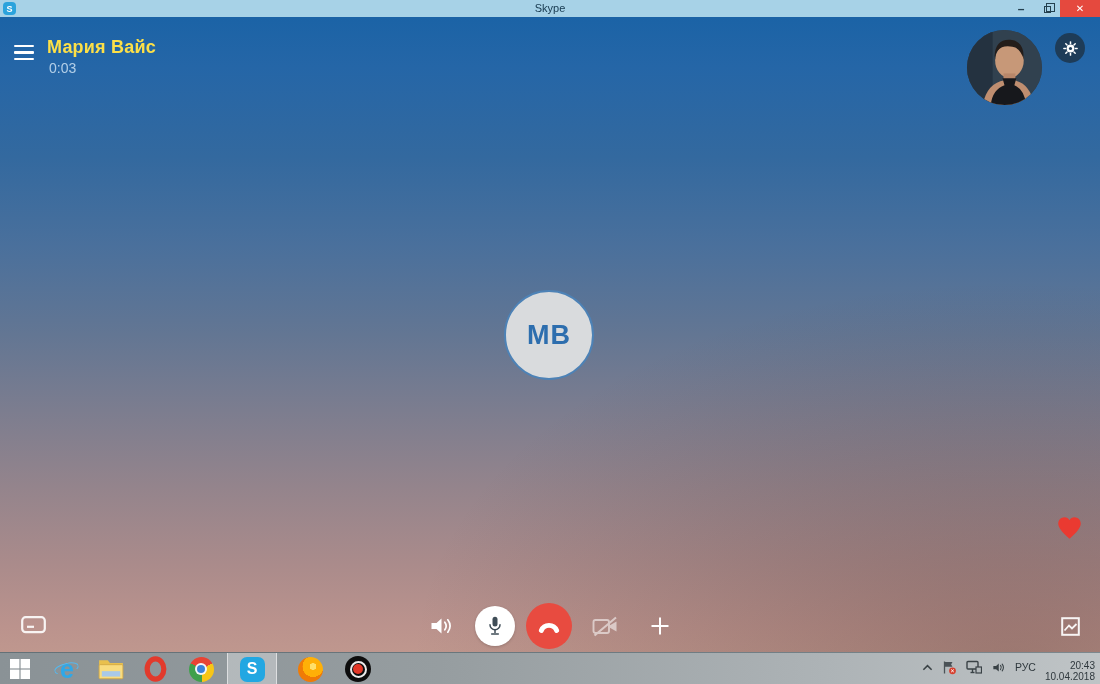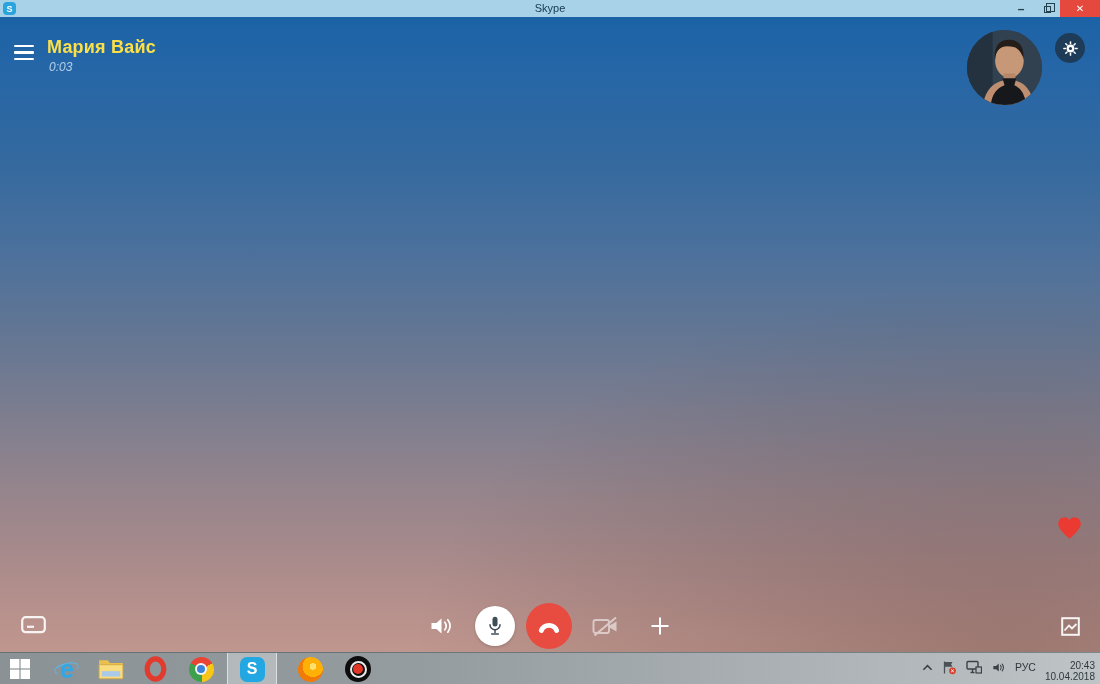--- a/index.html
+++ b/index.html
@@ -24,21 +24,21 @@
                #7c7d8f 62%, #94848c 74%, #aa8b8b 86%, #bb938d 96%, #bf978e 100%); }
   .call-bg::after { content:""; position:absolute; inset:0;
     background:radial-gradient(ellipse at 92% 102%, rgba(74,48,44,0.30), rgba(0,0,0,0) 42%); }
 
   .ui { position:absolute; z-index:5; }
 
   
   .hamburger { left:14px; top:45px; width:20px; height:15px; display:flex; flex-direction:column; justify-content:space-between; cursor:pointer; }
   .hamburger span { display:block; height:2.4px; background:#fff; border-radius:1px; }
   .contact-name { left:47px; top:37px; font-size:18px; font-weight:bold; color:#fde047; letter-spacing:.2px; }
-  .call-timer { left:49px; top:60px; font-size:12px; color:rgba(214,233,247,.8);font-style:italic; }
+  .call-timer { left:49px; top:60px; font-size:14px; color:rgba(214,233,247,.8); }
   .avatar { left:967px; top:30px; width:75px; height:75px; border-radius:50%; overflow:hidden; background:#2e3f4e; cursor:pointer; }
   .gear-btn { left:1055px; top:33px; width:30px; height:30px; border-radius:50%; background:#1e3c58;
               display:flex; align-items:center; justify-content:center; cursor:pointer; }
 
   
   .monogram { left:504px; top:290px; width:90px; height:90px; border-radius:50%;
               background:#d9dbdd; border:2px solid #4d82b6; display:flex; align-items:center; justify-content:center; }
   .monogram span { font-size:27px; font-weight:bold; color:#2d6eae; letter-spacing:1px; }
 
   .heart { left:1056px; top:515px; width:27px; height:26px; }
@@ -146,20 +146,23 @@
         <rect x="9" y="0.2" width="2" height="4.2" rx="0.9" transform="rotate(180 10 10)"></rect>
         <rect x="9" y="0.2" width="2" height="4.2" rx="0.9" transform="rotate(225 10 10)"></rect>
         <rect x="9" y="0.2" width="2" height="4.2" rx="0.9" transform="rotate(270 10 10)"></rect>
         <rect x="9" y="0.2" width="2" height="4.2" rx="0.9" transform="rotate(315 10 10)"></rect>
         <circle cx="10" cy="10" r="5.2"></circle>
       </g>
       <circle cx="10" cy="10" r="2.1" fill="#1e3c58"></circle>
     </svg>
   </div>
 
+  <div class="ui monogram">
+    <span>МВ</span>
+  </div>
 
   <div class="ui heart">
     <svg width="27" height="26" viewBox="0 0 24 23">
       <path d="M12 21 C5 15 2 11 2 7.5 C2 4.5 4.5 2 7.5 2 C9.6 2 11.2 3.1 12 4.7 C12.8 3.1 14.4 2 16.5 2 C19.5 2 22 4.5 22 7.5 C22 11 19 15 12 21 Z" fill="#ea3a31"></path>
     </svg>
   </div>
 
   <div class="ui ctl chat-btn">
     <svg width="25" height="18" viewBox="0 0 25 18" opacity="0.9">
       <rect x="1.2" y="1.2" width="22.6" height="15" rx="3.5" fill="none" stroke="#fff" stroke-width="2.2"></rect>

